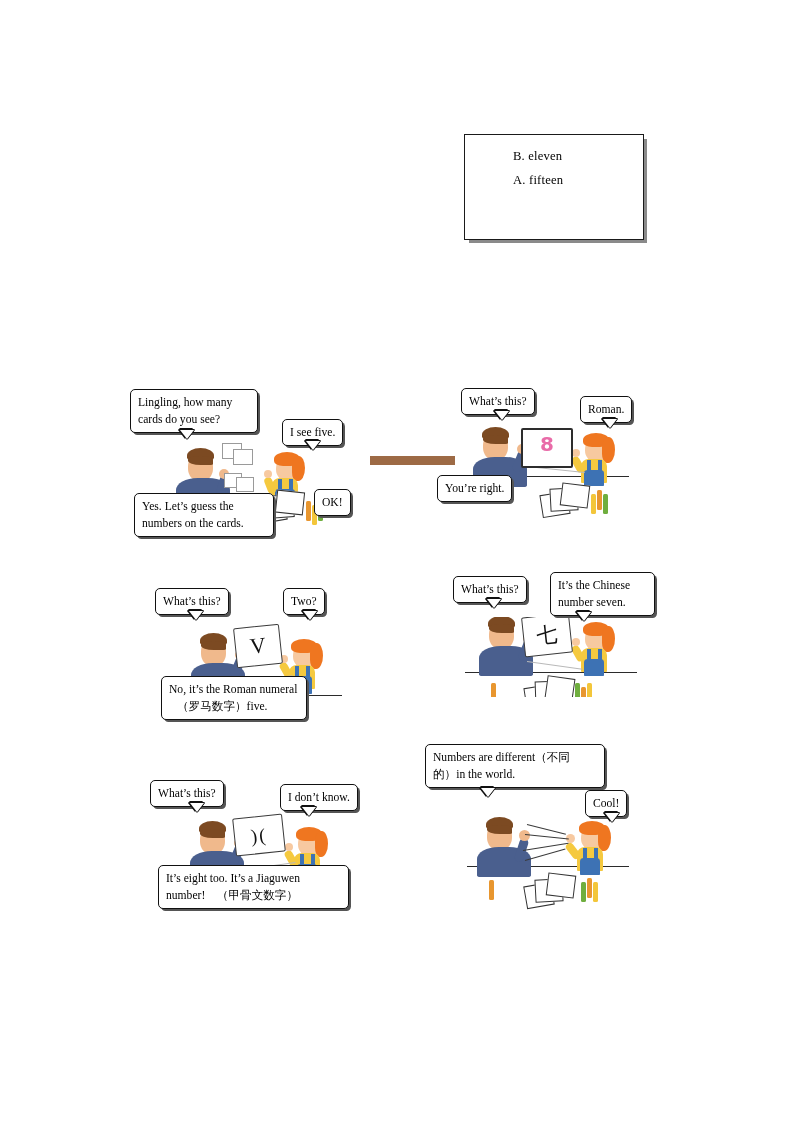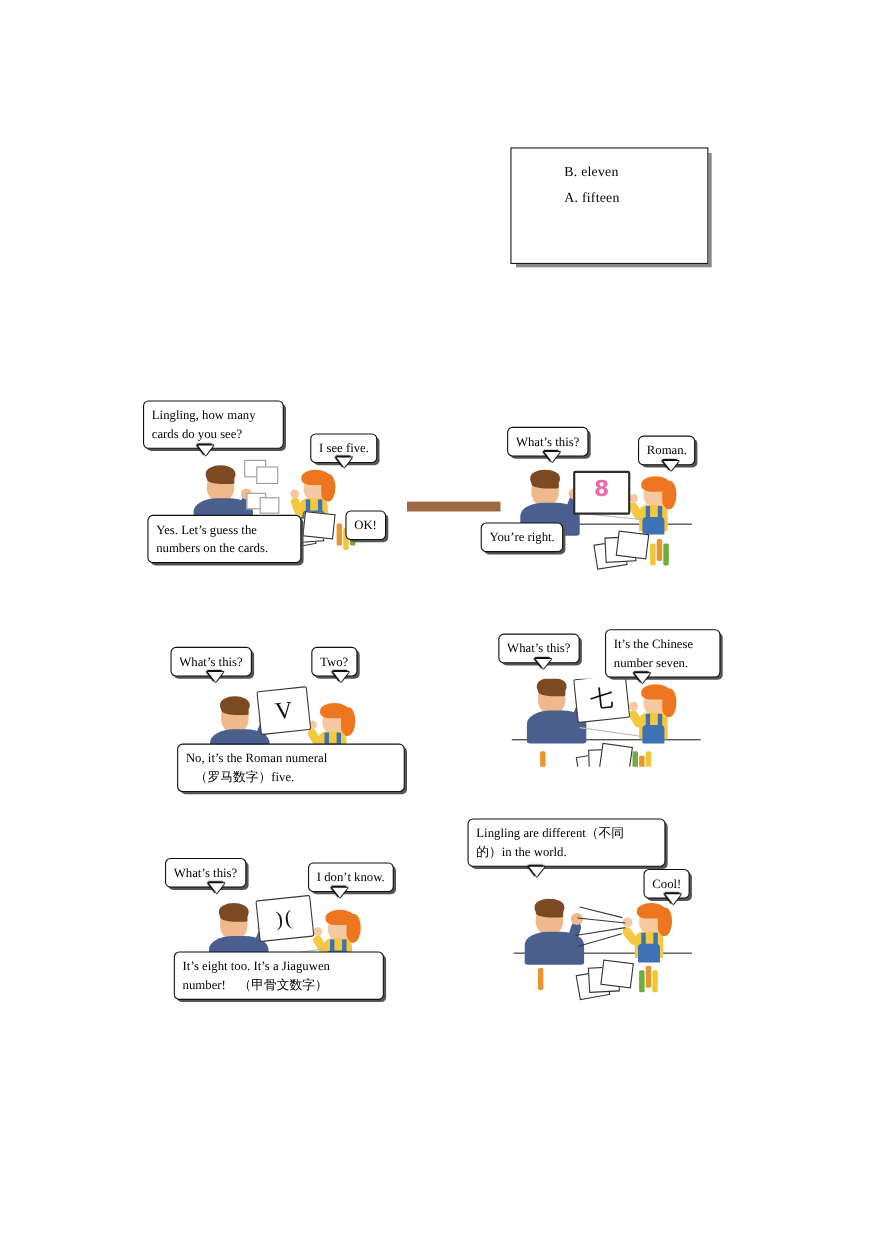--- a/index.html
+++ b/index.html
@@ -248,21 +248,21 @@
 
 <div id="page">
 
   <div class="answer-box">
     <div class="answer-option">B. eleven</div>
     <div class="answer-option">A. fifteen</div>
   </div>
 
   <div class="brown-bar" style="left:305px; top:456px; width:165px; height:9px;"></div>
 
-  <div class="panel" style="left:130px; top:364px; width:240px; height:155px;">
+  <div class="panel" style="left:130px; top:389px; width:240px; height:155px;">
 
     <div class="scene" style="left:30px; top:40px; width:200px; height:105px; background:transparent;">
 
       <div class="fig" style="left:22px; top:18px;">
         <div class="boy-head" style="left:6px; top:6px;"></div>
         <div class="boy-hair" style="left:5px; top:1px;"></div>
         <div class="boy-body" style="left:-6px; top:31px;"></div>
         <div class="boy-arm" style="left:36px; top:28px; width:9px; height:22px; transform:rotate(16deg);"></div>
         <div class="hand" style="left:37px; top:22px; width:10px; height:10px;"></div>
       </div>
@@ -408,21 +408,21 @@
     <div class="bubble" style="left:0px; top:0px;">
       <span class="ln">What’s this?</span>
     </div>
     <div class="tail tail-down" style="left:34px; top:23px;"></div>
 
     <div class="bubble" style="left:128px; top:0px;">
       <span class="ln">Two?</span>
     </div>
     <div class="tail tail-down" style="left:148px; top:23px;"></div>
 
-    <div class="bubble wrap" style="left:6px; top:88px; width:207px;">
+    <div class="bubble wrap" style="left:6px; top:88px; width:146px;">
       <span class="ln">No, it’s the Roman numeral</span>
       <span class="ln" style="padding-left:8px;">（罗马数字）five.</span>
     </div>
   </div>
 
   <div class="panel" style="left:435px; top:572px; width:365px; height:145px;">
 
     <div class="scene" style="left:25px; top:45px; width:340px; height:75px;"></div>
 
     <div class="scene" style="left:30px; top:45px; width:175px; height:80px; background:transparent;">
@@ -560,21 +560,21 @@
         <div class="c" style="left:10px; top:5px; transform:rotate(-3deg);"></div>
         <div class="c" style="left:22px; top:0; transform:rotate(7deg);"></div>
       </div>
       <div class="crayon" style="left:26px; top:70px; background:#e8962f;"></div>
       <div class="crayon" style="left:118px; top:72px; background:#6fae3e;"></div>
       <div class="crayon" style="left:124px; top:68px; background:#e8962f;"></div>
       <div class="crayon" style="left:130px; top:72px; background:#f3c63a;"></div>
     </div>
 
     <div class="bubble wrap" style="left:10px; top:4px; width:180px;">
-      <span class="ln">Lingling are different（不同</span>
+      <span class="ln">Numbers are different（不同</span>
       <span class="ln">的）in the world.</span>
     </div>
     <div class="tail tail-down" style="left:66px; top:48px;"></div>
 
     <div class="bubble" style="left:170px; top:50px;">
       <span class="ln">Cool!</span>
     </div>
     <div class="tail tail-down" style="left:190px; top:73px;"></div>
   </div>
 

